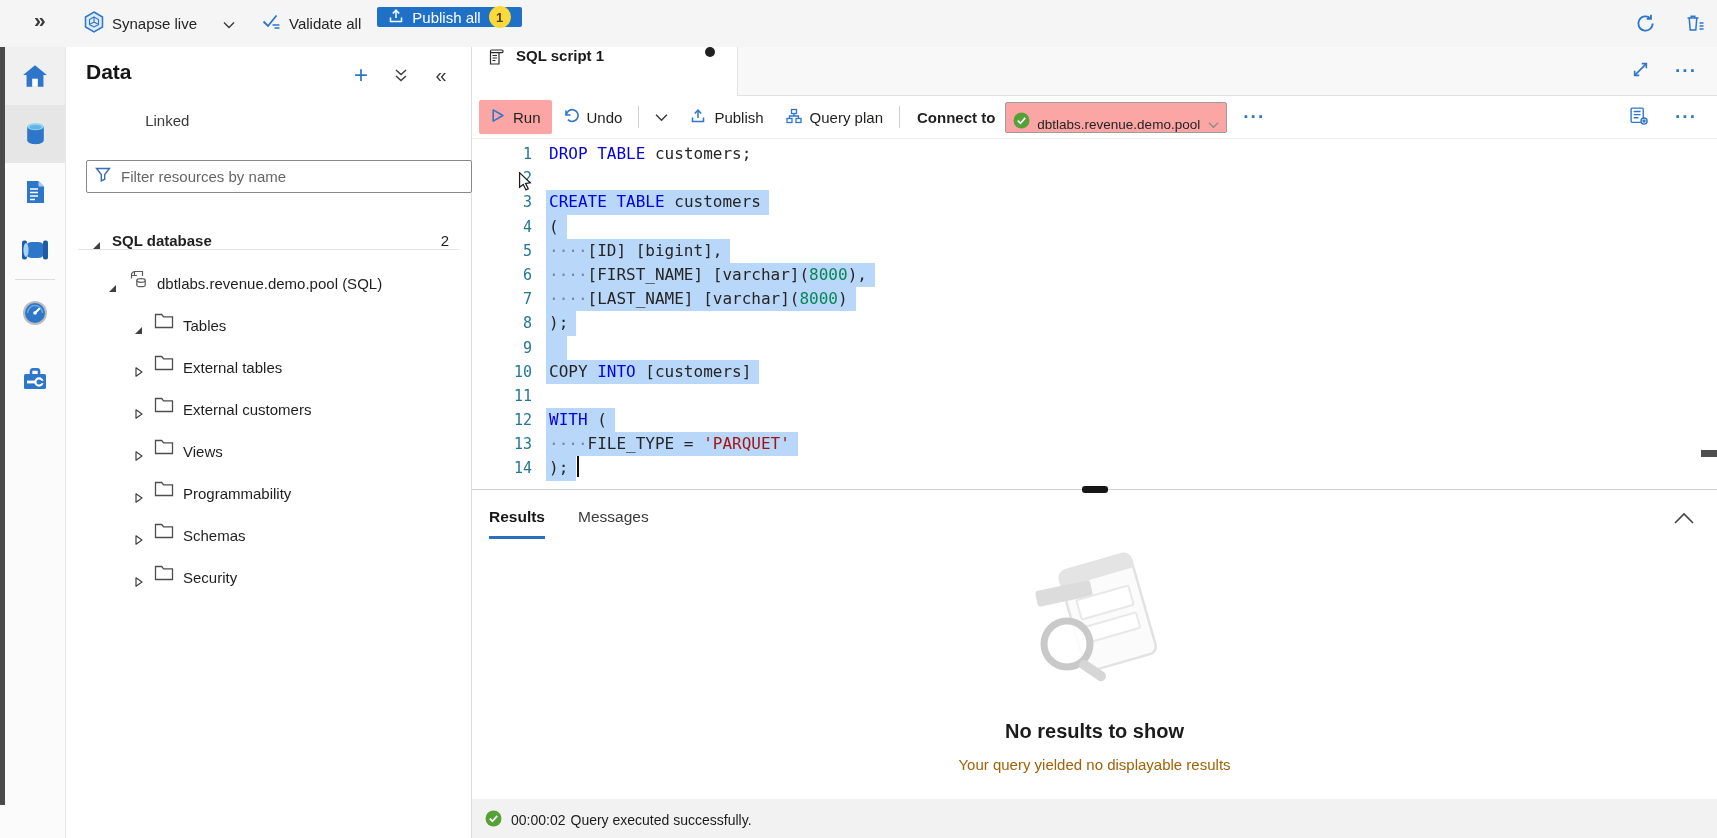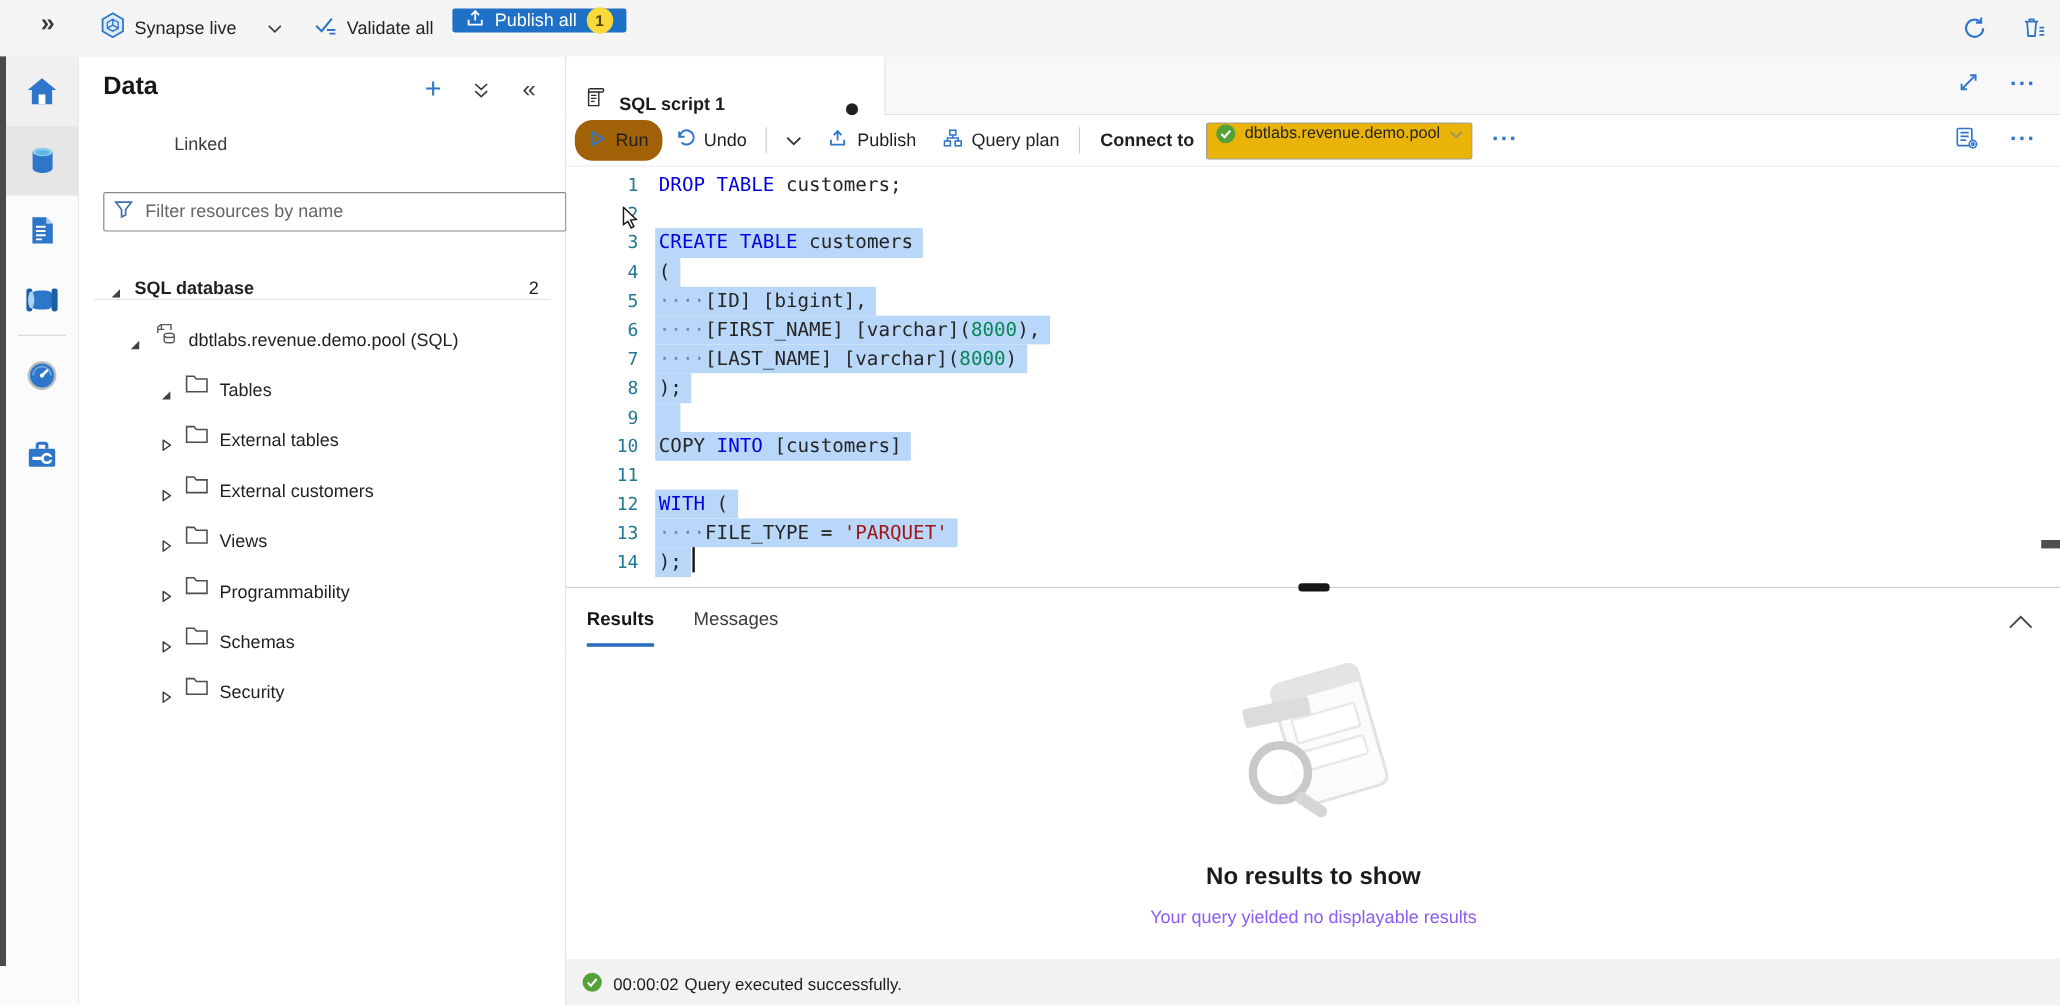--- a/index.html
+++ b/index.html
@@ -57,34 +57,34 @@
   .tree-root{padding-left:24px;font-weight:bold;height:47px;}
   .tree-count{position:absolute;right:22px;font-weight:normal;color:#1f1f1f;}
   .tree-sep{height:1px;background:#e4e4e4;margin:0 12px;}
   .lvl1{padding-left:40px;}
   .lvl2{padding-left:66px;}
 
   
   .editorcol{position:relative;flex:1;min-width:0;display:flex;flex-direction:column;}
   .tabstrip{height:48px;flex:none;background:#f8f8f8;border-bottom:1px solid #e0e0e0;display:flex;}
   .doc-tab{width:237px;flex:none;background:#fff;border-right:1px solid #e3e3e3;margin-bottom:-1px;
-    display:flex;align-items:flex-end;gap:10px;padding:0 14px;cursor:pointer;}
+    display:flex;align-items:flex-start;gap:10px;padding:0 14px;cursor:pointer;}
   .doc-tab-label{font-size:15px;font-weight:bold;color:#1b1b1b;white-space:nowrap;}
   .dirty-dot{width:10px;height:10px;border-radius:50%;background:#202020;margin-left:auto;margin-right:8px;}
   .strip-right{margin-left:auto;display:flex;align-items:center;gap:26px;padding-right:20px;}
   .more-glyph{font-size:19px;font-weight:bold;color:#2e76c9;letter-spacing:1px;cursor:pointer;line-height:10px;}
 
   .toolbar{height:42px;flex:none;background:#fff;border-bottom:1px solid #ececec;display:flex;align-items:center;
     padding-left:7px;font-size:15px;color:#201f1e;position:relative;}
   .tb-btn{display:flex;align-items:center;gap:8px;padding:0 11px;height:34px;cursor:pointer;border-radius:2px;white-space:nowrap;}
-  .tb-btn.hover{background:#a16207;border-radius:15px;}
+  .tb-btn.hover{background:#fca5a5;}
   .tb-sep{width:1px;height:22px;background:#d0d0d0;margin:0 5px;flex:none;}
   .connect-label{font-weight:bold;margin:0 10px 0 12px;white-space:nowrap;}
-  .pool-select{width:206px;height:29px;border:1px solid #9d9d9d;border-radius:2px;background:#eab308;display:flex;
-    align-items:flex-start;gap:7px;padding:0 7px;cursor:pointer;}
+  .pool-select{width:206px;height:29px;border:1px solid #9d9d9d;border-radius:2px;background:#fca5a5;display:flex;
+    align-items:flex-end;gap:7px;padding:0 7px;cursor:pointer;}
   .pool-select .val{font-size:13.5px;color:#242424;flex:1;white-space:nowrap;overflow:hidden;}
   .toolbar-right{margin-left:auto;display:flex;align-items:center;gap:26px;padding-right:20px;}
   .mouse-cursor{position:absolute;left:46px;top:76px;z-index:9;pointer-events:none;}
 
   
   .editor{position:relative;flex:none;height:350px;background:#fff;overflow:hidden;
     font-family:"DejaVu Sans Mono","Liberation Mono",monospace;font-size:16px;}
   .lines{position:absolute;left:0;top:3px;right:0;}
   .line{display:flex;height:24.2px;line-height:24.2px;white-space:pre;}
   .gutter{width:60px;flex:none;text-align:right;padding-right:14px;color:#237893;font-size:15px;
@@ -105,21 +105,21 @@
   .rtab{position:relative;margin-right:33px;font-size:15.5px;color:#3b3b3b;cursor:pointer;height:100%;
     display:flex;align-items:center;}
   .rtab.active{font-weight:bold;color:#161616;}
   .rtab.active::after{content:"";position:absolute;left:0;right:0;bottom:5px;height:3px;background:#2b6fc0;}
   .splitter{position:absolute;top:-4px;left:calc(50% - 13px);width:26px;height:7px;background:#161616;border-radius:3px;cursor:row-resize;}
   .collapse-results{position:absolute;right:20px;top:15px;width:26px;height:26px;display:flex;align-items:center;justify-content:center;cursor:pointer;}
 
   .resultscontent{height:255px;flex:none;background:#fff;position:relative;}
   .empty-illustration{position:absolute;left:calc(50% - 80px);top:8px;}
   .empty-title{position:absolute;left:0;right:0;top:176px;text-align:center;font-size:20px;font-weight:bold;color:#1b1b1b;}
-  .empty-subtitle{position:absolute;left:0;right:0;top:212px;text-align:center;font-size:15px;color:#8b5cf6;}
+  .empty-subtitle{position:absolute;left:0;right:0;top:212px;text-align:center;font-size:15px;color:#a16207;}
 
   .statusbar{height:41px;flex:none;background:#f2f2f2;display:flex;align-items:center;gap:9px;padding-left:13px;font-size:14px;color:#1c1c1c;}
 </style>
 </head>
 <body>
 
 <div class="screen">
 
   <header class="topbar">
     <span class="abs expand-glyph">»</span>

